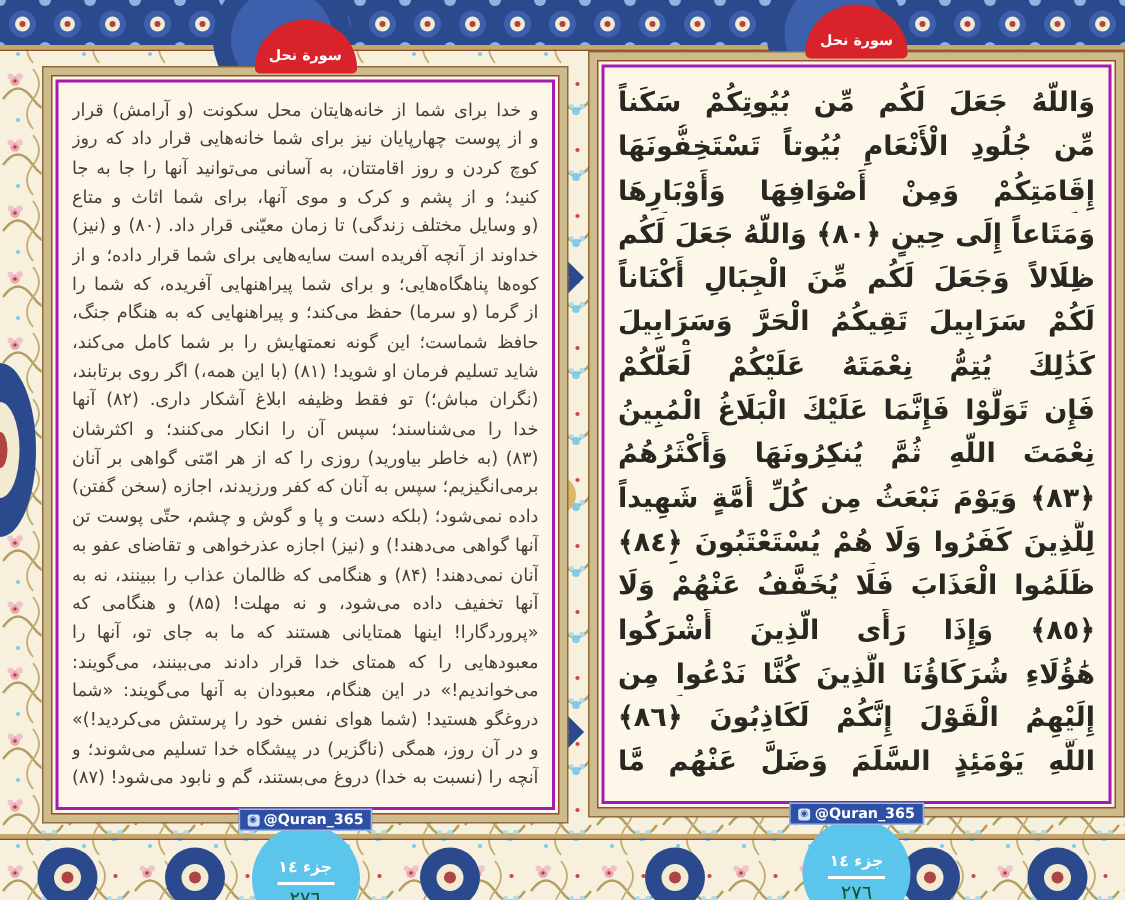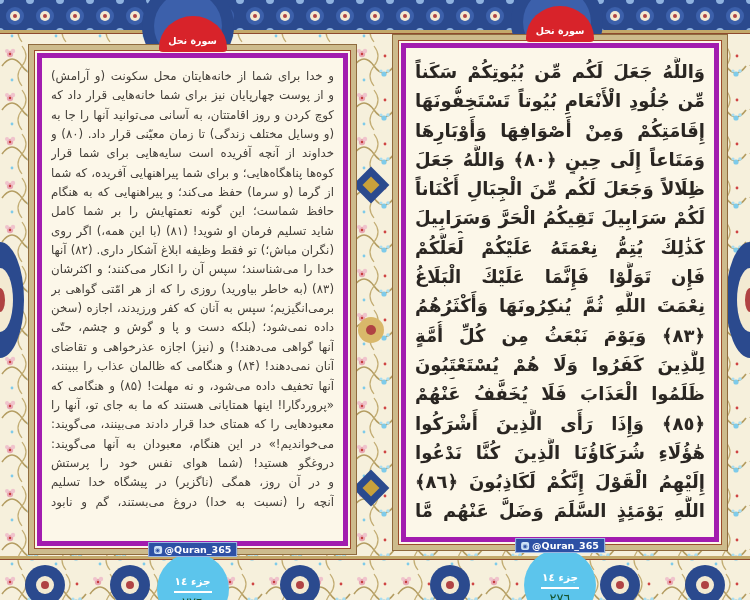--- a/index.html
+++ b/index.html
@@ -1,21 +1,21 @@
 <!DOCTYPE html>
 <html lang="fa" dir="rtl"><head>
 <meta charset="utf-8">
 <style>
   html,body{margin:0;padding:0;}
   .canvas{position:relative;width:750px;height:600px;overflow:hidden;
     background:#f4eeda;font-family:"DejaVu Sans",sans-serif;}
   .ornament{position:absolute;inset:0;z-index:0;}
   
-  .page{position:absolute;z-index:2;background:#fcf7e9;border:5px solid #a21caf;
-    box-shadow:0 0 0 2px #fcf7e9,0 0 0 3px #9c4a2c,0 0 0 8px #cdbb8c,0 0 0 9px #8f6b3e;}
+  .page{position:absolute;z-index:2;background:#fcf7e9;border:2px solid #a21caf;
+    box-shadow:0 0 0 2px #fcf7e9,0 0 0 3px #9c4a2c,0 0 0 8px #cdbb8c,0 0 0 9px #8f6b3e;padding-left:28px;}
   .page-left{left:37px;top:53px;width:301px;height:483px;}
   .page-right{left:401px;top:43px;width:308px;height:489px;}
   .page-text{position:absolute;inset:9px 9px;direction:rtl;}
   .line{display:block;text-align:justify;text-align-last:justify;overflow:hidden;}
   .fa .line{height:19.35px;line-height:19.35px;font-size:11.8px;color:#45403a;}
   .ar .line{height:29.3px;line-height:29.3px;font-size:18px;color:#2a2622;font-weight:bold;}
   
   .dome{position:absolute;top:-42px;left:50%;transform:translateX(-50%);
     width:68px;height:36px;border-radius:68px 68px 8px 8px/64px 64px 6px 6px;
     background:#d8232a;color:#fff;display:flex;align-items:flex-end;justify-content:center;
@@ -123,20 +123,21 @@
 
   <div class="page page-left">
     <div class="dome">
       <span>سورة نحل</span>
     </div>
 
     <div class="page-text fa">
       <div class="line">و خدا برای شما از خانه‌هایتان محل سکونت (و آرامش) قرار داد؛</div>
       <div class="line">و از پوست چهارپایان نیز برای شما خانه‌هایی قرار داد که روز</div>
       <div class="line">کوچ کردن و روز اقامتتان، به آسانی می‌توانید آنها را جا به جا</div>
+      <div class="line">کنید؛ و از پشم و کرک و موی آنها، برای شما اثاث و متاع</div>
       <div class="line">(و وسایل مختلف زندگی) تا زمان معیّنی قرار داد. (۸۰) و (نیز)</div>
       <div class="line">خداوند از آنچه آفریده است سایه‌هایی برای شما قرار داده؛ و از</div>
       <div class="line">کوه‌ها پناهگاه‌هایی؛ و برای شما پیراهنهایی آفریده، که شما را</div>
       <div class="line">از گرما (و سرما) حفظ می‌کند؛ و پیراهنهایی که به هنگام جنگ،</div>
       <div class="line">حافظ شماست؛ این گونه نعمتهایش را بر شما کامل می‌کند،</div>
       <div class="line">شاید تسلیم فرمان او شوید! (۸۱) (با این همه،) اگر روی برتابند،</div>
       <div class="line">(نگران مباش؛) تو فقط وظیفه ابلاغ آشکار داری. (۸۲) آنها نعمت</div>
       <div class="line">خدا را می‌شناسند؛ سپس آن را انکار می‌کنند؛ و اکثرشان کافرند!</div>
       <div class="line">(۸۳) (به خاطر بیاورید) روزی را که از هر امّتی گواهی بر آنان</div>
       <div class="line">برمی‌انگیزیم؛ سپس به آنان که کفر ورزیدند، اجازه (سخن گفتن)</div>

